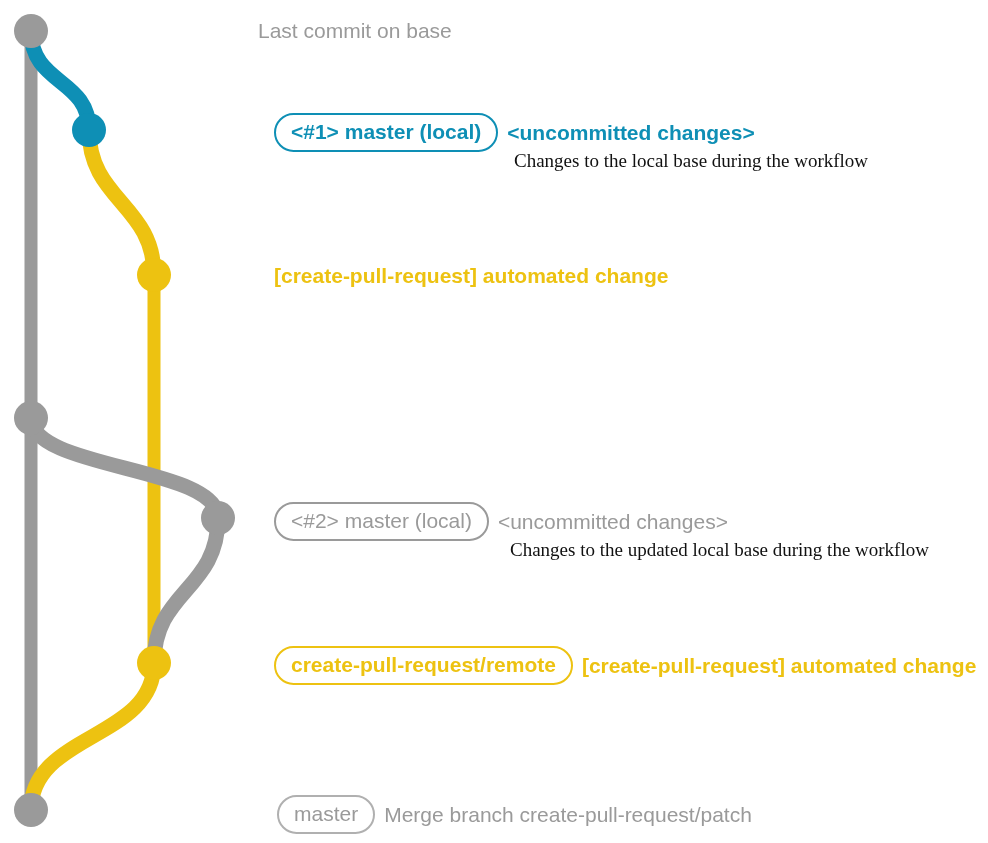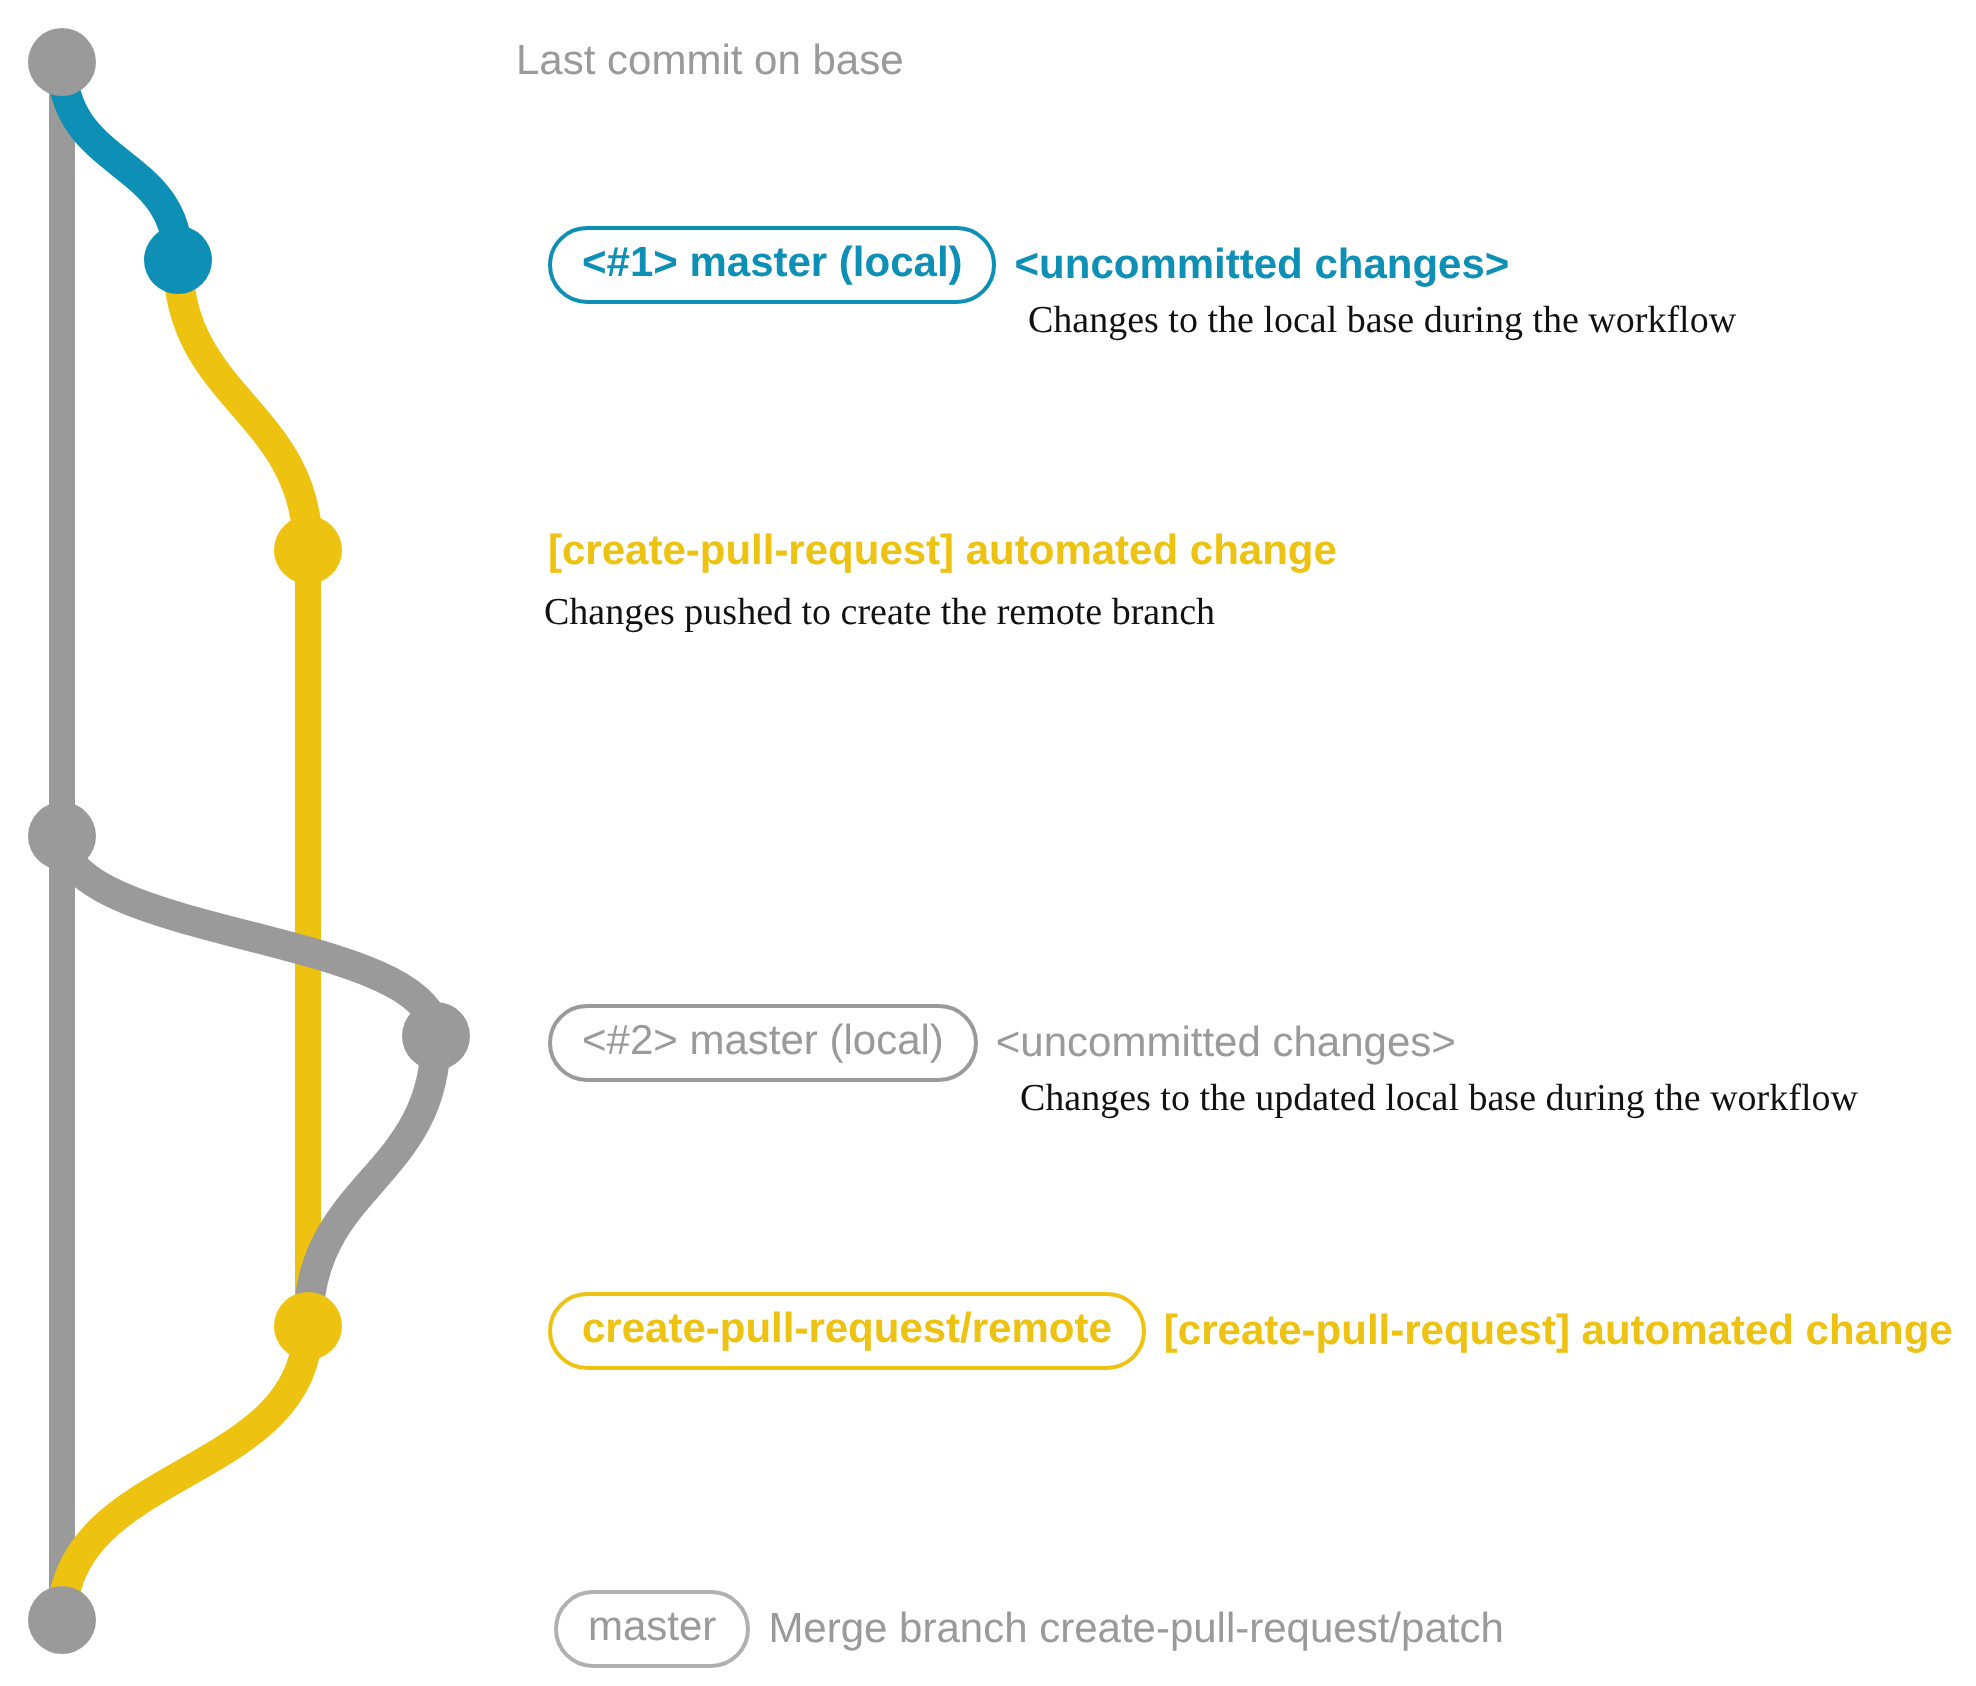--- a/index.html
+++ b/index.html
@@ -118,21 +118,20 @@
     <div class="heading" style="left:258px; top:18px;">Last commit on base</div>
 
     <div class="row" style="left:258px; top:113px;">
       <span class="pill blue">&lt;#1&gt; master (local)</span><span class="subject blue">&lt;uncommitted changes&gt;</span>
     </div>
     <div class="desc" style="left:514px; top:150px;">Changes to the local base during the workflow</div>
 
     <div class="row" style="left:258px; top:263px;">
       <span class="subject yellow" style="margin-left:0;">[create-pull-request] automated change</span>
     </div>
-    <div class="desc" style="left:272px; top:296px;">Changes pushed to create the remote branch</div>
 
 
     <div class="row" style="left:258px; top:502px;">
       <span class="pill gray">&lt;#2&gt; master (local)</span><span class="subject gray">&lt;uncommitted changes&gt;</span>
     </div>
     <div class="desc" style="left:510px; top:539px;">Changes to the updated local base during the workflow</div>
 
     <div class="row" style="left:258px; top:646px;">
       <span class="pill yellow">create-pull-request/remote</span><span class="subject yellow">[create-pull-request] automated change</span>
     </div>

